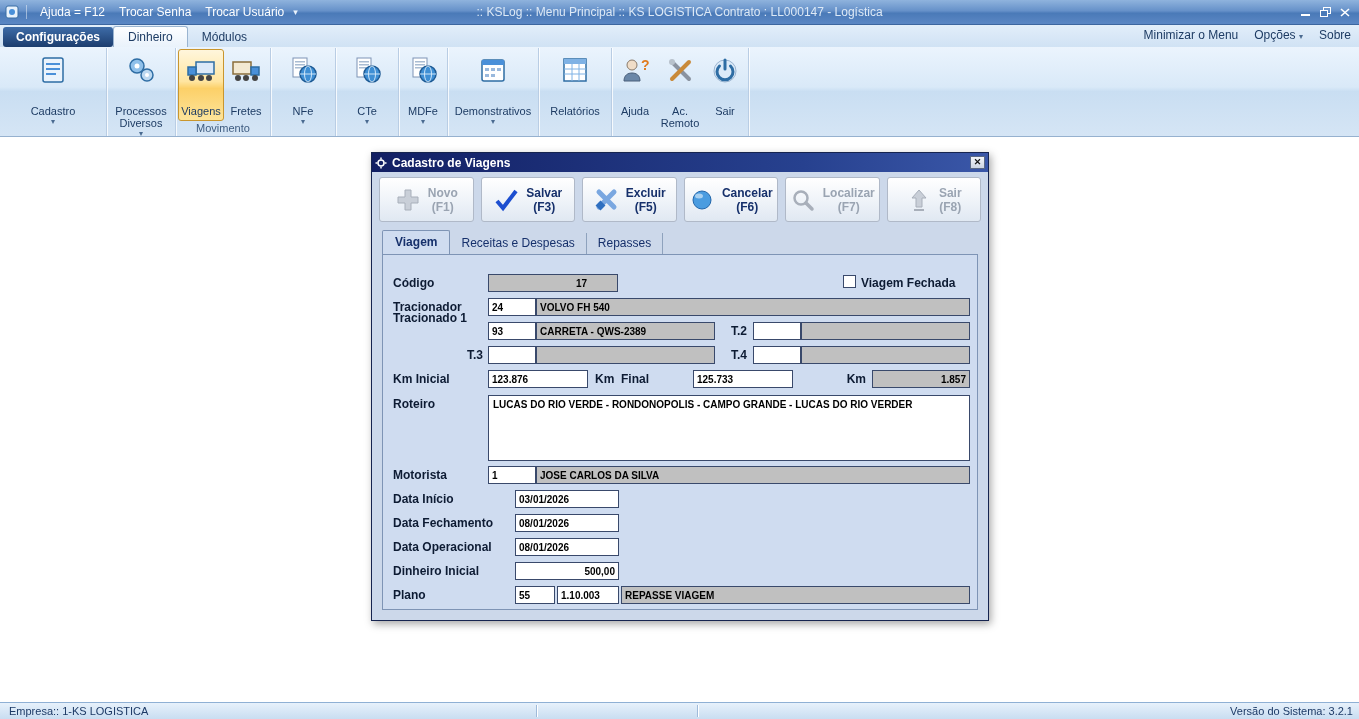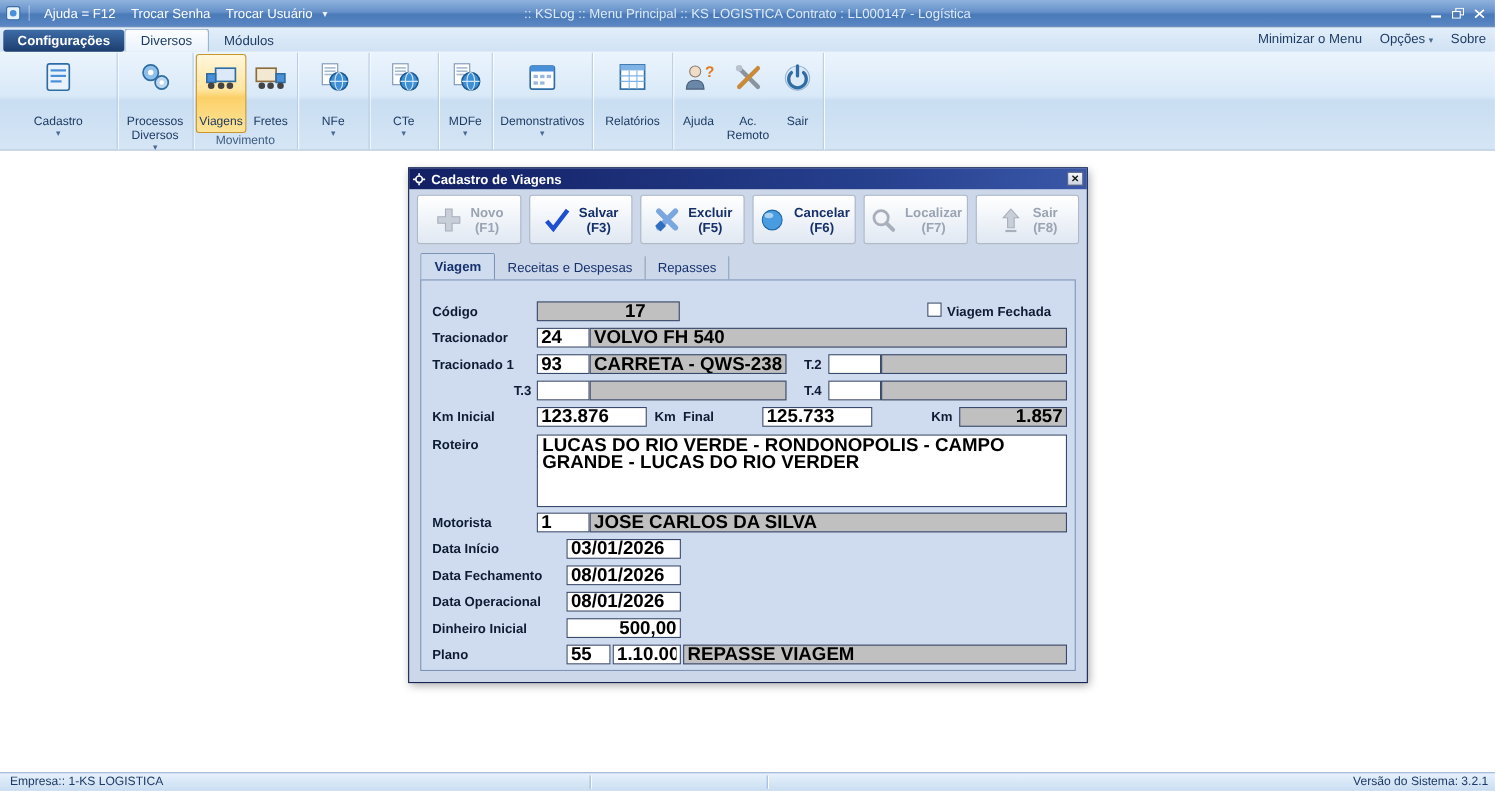--- a/index.html
+++ b/index.html
@@ -63,21 +63,21 @@
   .tbtn.disabled .ttext { color:#9aa4b2; }
   .dlg-tabs { display:flex; padding:4px 10px 0; align-items:flex-end; flex:0 0 auto; }
   .dtab { color:#16306b; padding:3px 11px 4px; border-right:1px solid #8ea2bd; cursor:default; }
   .dtab.active { background:#cfdcf0; border:1px solid #7e94b5; border-bottom:none; border-radius:2px 2px 0 0;
     font-weight:700; margin-bottom:-1px; padding:4px 12px 6px; }
   .panel { margin:0 10px 10px; border:1px solid #7e94b5; background:#cfdcf0; flex:1; position:relative; }
   .panel > * { position:absolute; }
   .lbl { font-weight:700; color:#0d1b33; white-space:pre; }
   .lbl-r { text-align:right; }
   .fld { height:18px; border:1px solid #39496b; background:#fff; font-family:"Liberation Sans",sans-serif;
-    font-weight:700; font-size:17px; color:#000; padding:0 3px; }
+    font-weight:700; font-size:10px; color:#000; padding:0 3px; }
   .fld.ro { background:#c0c0c0; }
   .t-right { text-align:right; }
   .pad-big { padding-right:30px; }
   textarea.fld { height:66px; resize:none; overflow:hidden; line-height:15px; padding:1px 4px; }
   .cbx { width:13px; height:13px; background:#fff; border:1px solid #39496b; cursor:default; }
   .print-btn { left:477px; top:233px; width:107px; height:57px; background:linear-gradient(#ffffff,#eef2f8);
     border:1px solid #35538e; outline:1px dotted #5a6a85; outline-offset:-4px;
     display:flex; flex-direction:column; align-items:center; justify-content:center; gap:2px; cursor:default; }
   .print-btn .plabel { font-weight:700; color:#14306b; }
 
@@ -121,21 +121,21 @@
       <span>
           <svg width="10" height="9" viewBox="0 0 10 9">
             <path d="M1 1 L9 8 M9 1 L1 8" stroke="#fff" stroke-width="1.6"></path>
           </svg>
         </span>
     </div>
   </div>
 
   <div class="tabrow">
     <div class="apptab">Configurações</div>
-    <div class="rtab active">Diversos</div>
+    <div class="rtab active">Dinheiro</div>
     <div class="rtab">Módulos</div>
     <div class="tabrow-right">
       <span>Minimizar o Menu</span>
       <span><span>Opções</span> <span class="chev">▾</span></span>
       <span>Sobre</span>
     </div>
   </div>
 
   <div class="ribbon">
 
@@ -430,21 +430,21 @@
 
         <span class="lbl" style="left:10px;top:21px">Código</span>
         <input class="fld ro t-right pad-big" style="left: 105px; top: 19px; width: 130px;" readonly="" value="17">
         <span class="cbx" style="left:460px;top:20px"></span>
         <span class="lbl" style="left:478px;top:21px">Viagem Fechada</span>
 
         <span class="lbl" style="left:10px;top:45px">Tracionador</span>
         <input class="fld" style="left: 105px; top: 43px; width: 48px;" value="24">
         <input class="fld ro" style="left: 153px; top: 43px; width: 434px;" readonly="" value="VOLVO FH 540">
 
-        <span class="lbl" style="left:10px;top:69px">Tracionado 1</span>
+        <span class="lbl" style="left:10px;top:56px">Tracionado 1</span>
         <input class="fld" style="left: 105px; top: 67px; width: 48px;" value="93">
         <input class="fld ro" style="left: 153px; top: 67px; width: 179px;" readonly="" value="CARRETA - QWS-2389">
         <span class="lbl lbl-r" style="left:336px;top:69px;width:28px">T.2</span>
         <input class="fld" style="left: 370px; top: 67px; width: 48px;">
         <input class="fld ro" style="left: 418px; top: 67px; width: 169px;" readonly="">
 
         <span class="lbl lbl-r" style="left:60px;top:93px;width:40px">T.3</span>
         <input class="fld" style="left: 105px; top: 91px; width: 48px;">
         <input class="fld ro" style="left: 153px; top: 91px; width: 179px;" readonly="">
         <span class="lbl lbl-r" style="left:336px;top:93px;width:28px">T.4</span>

